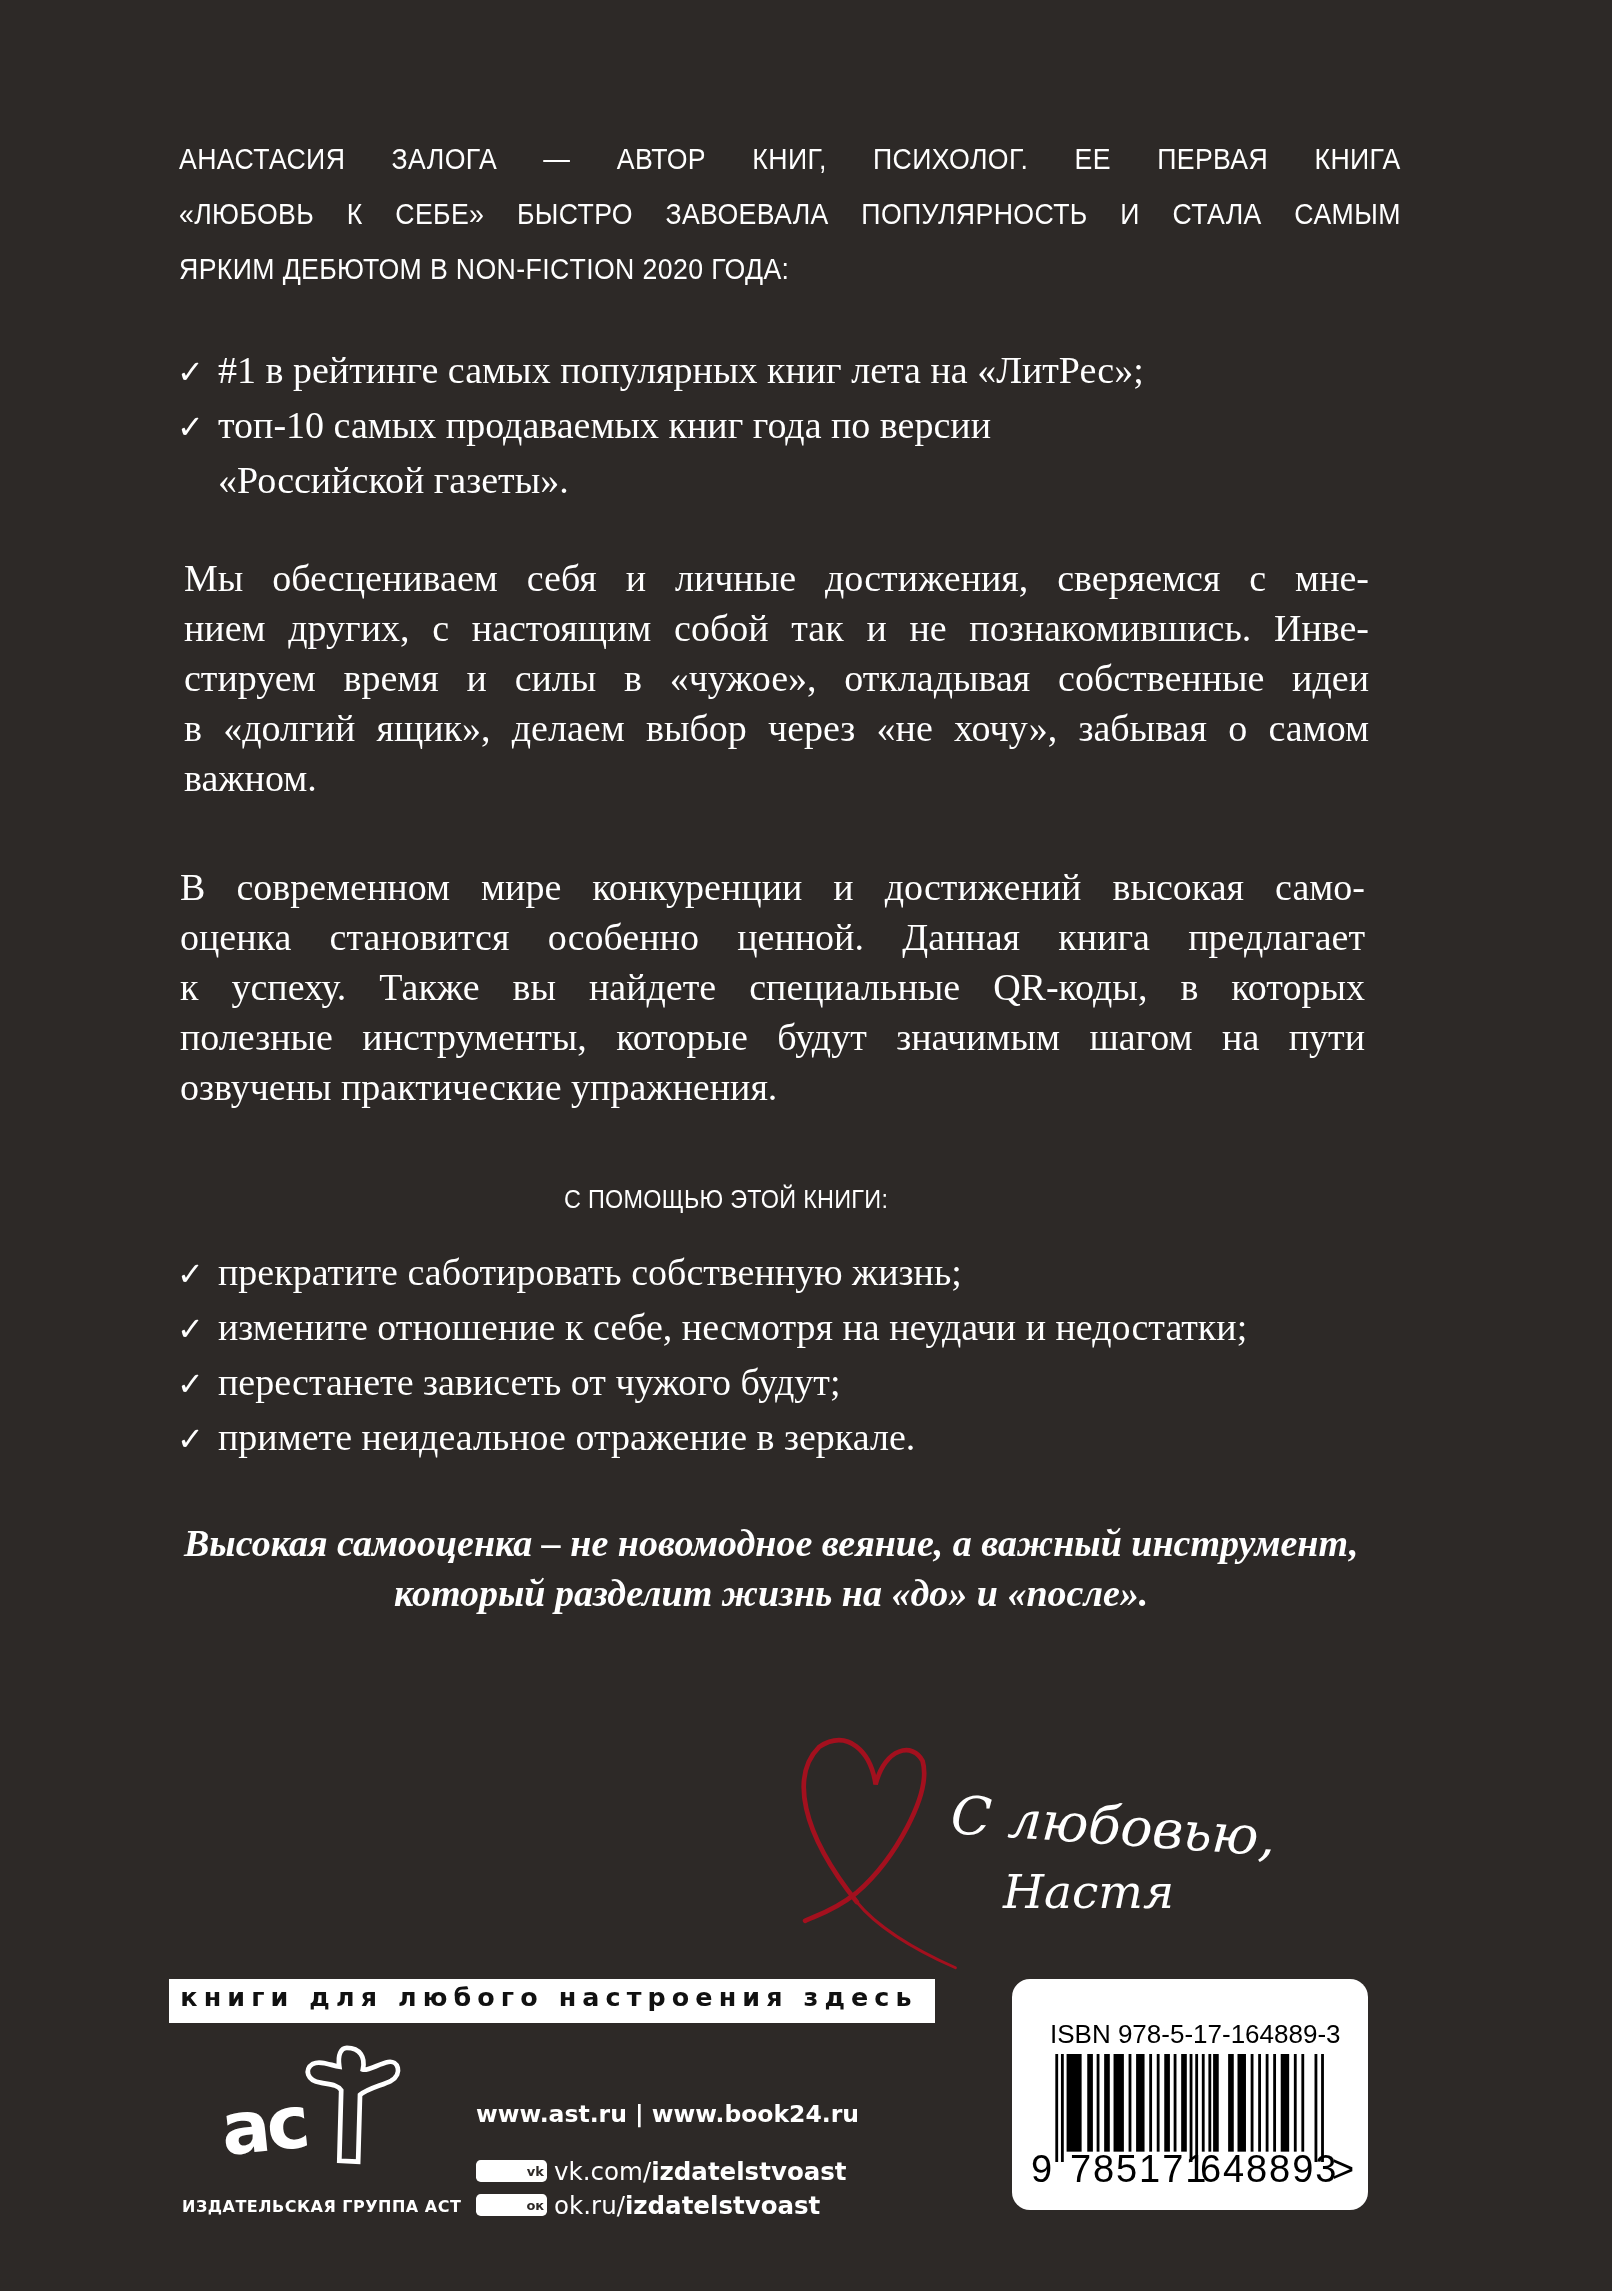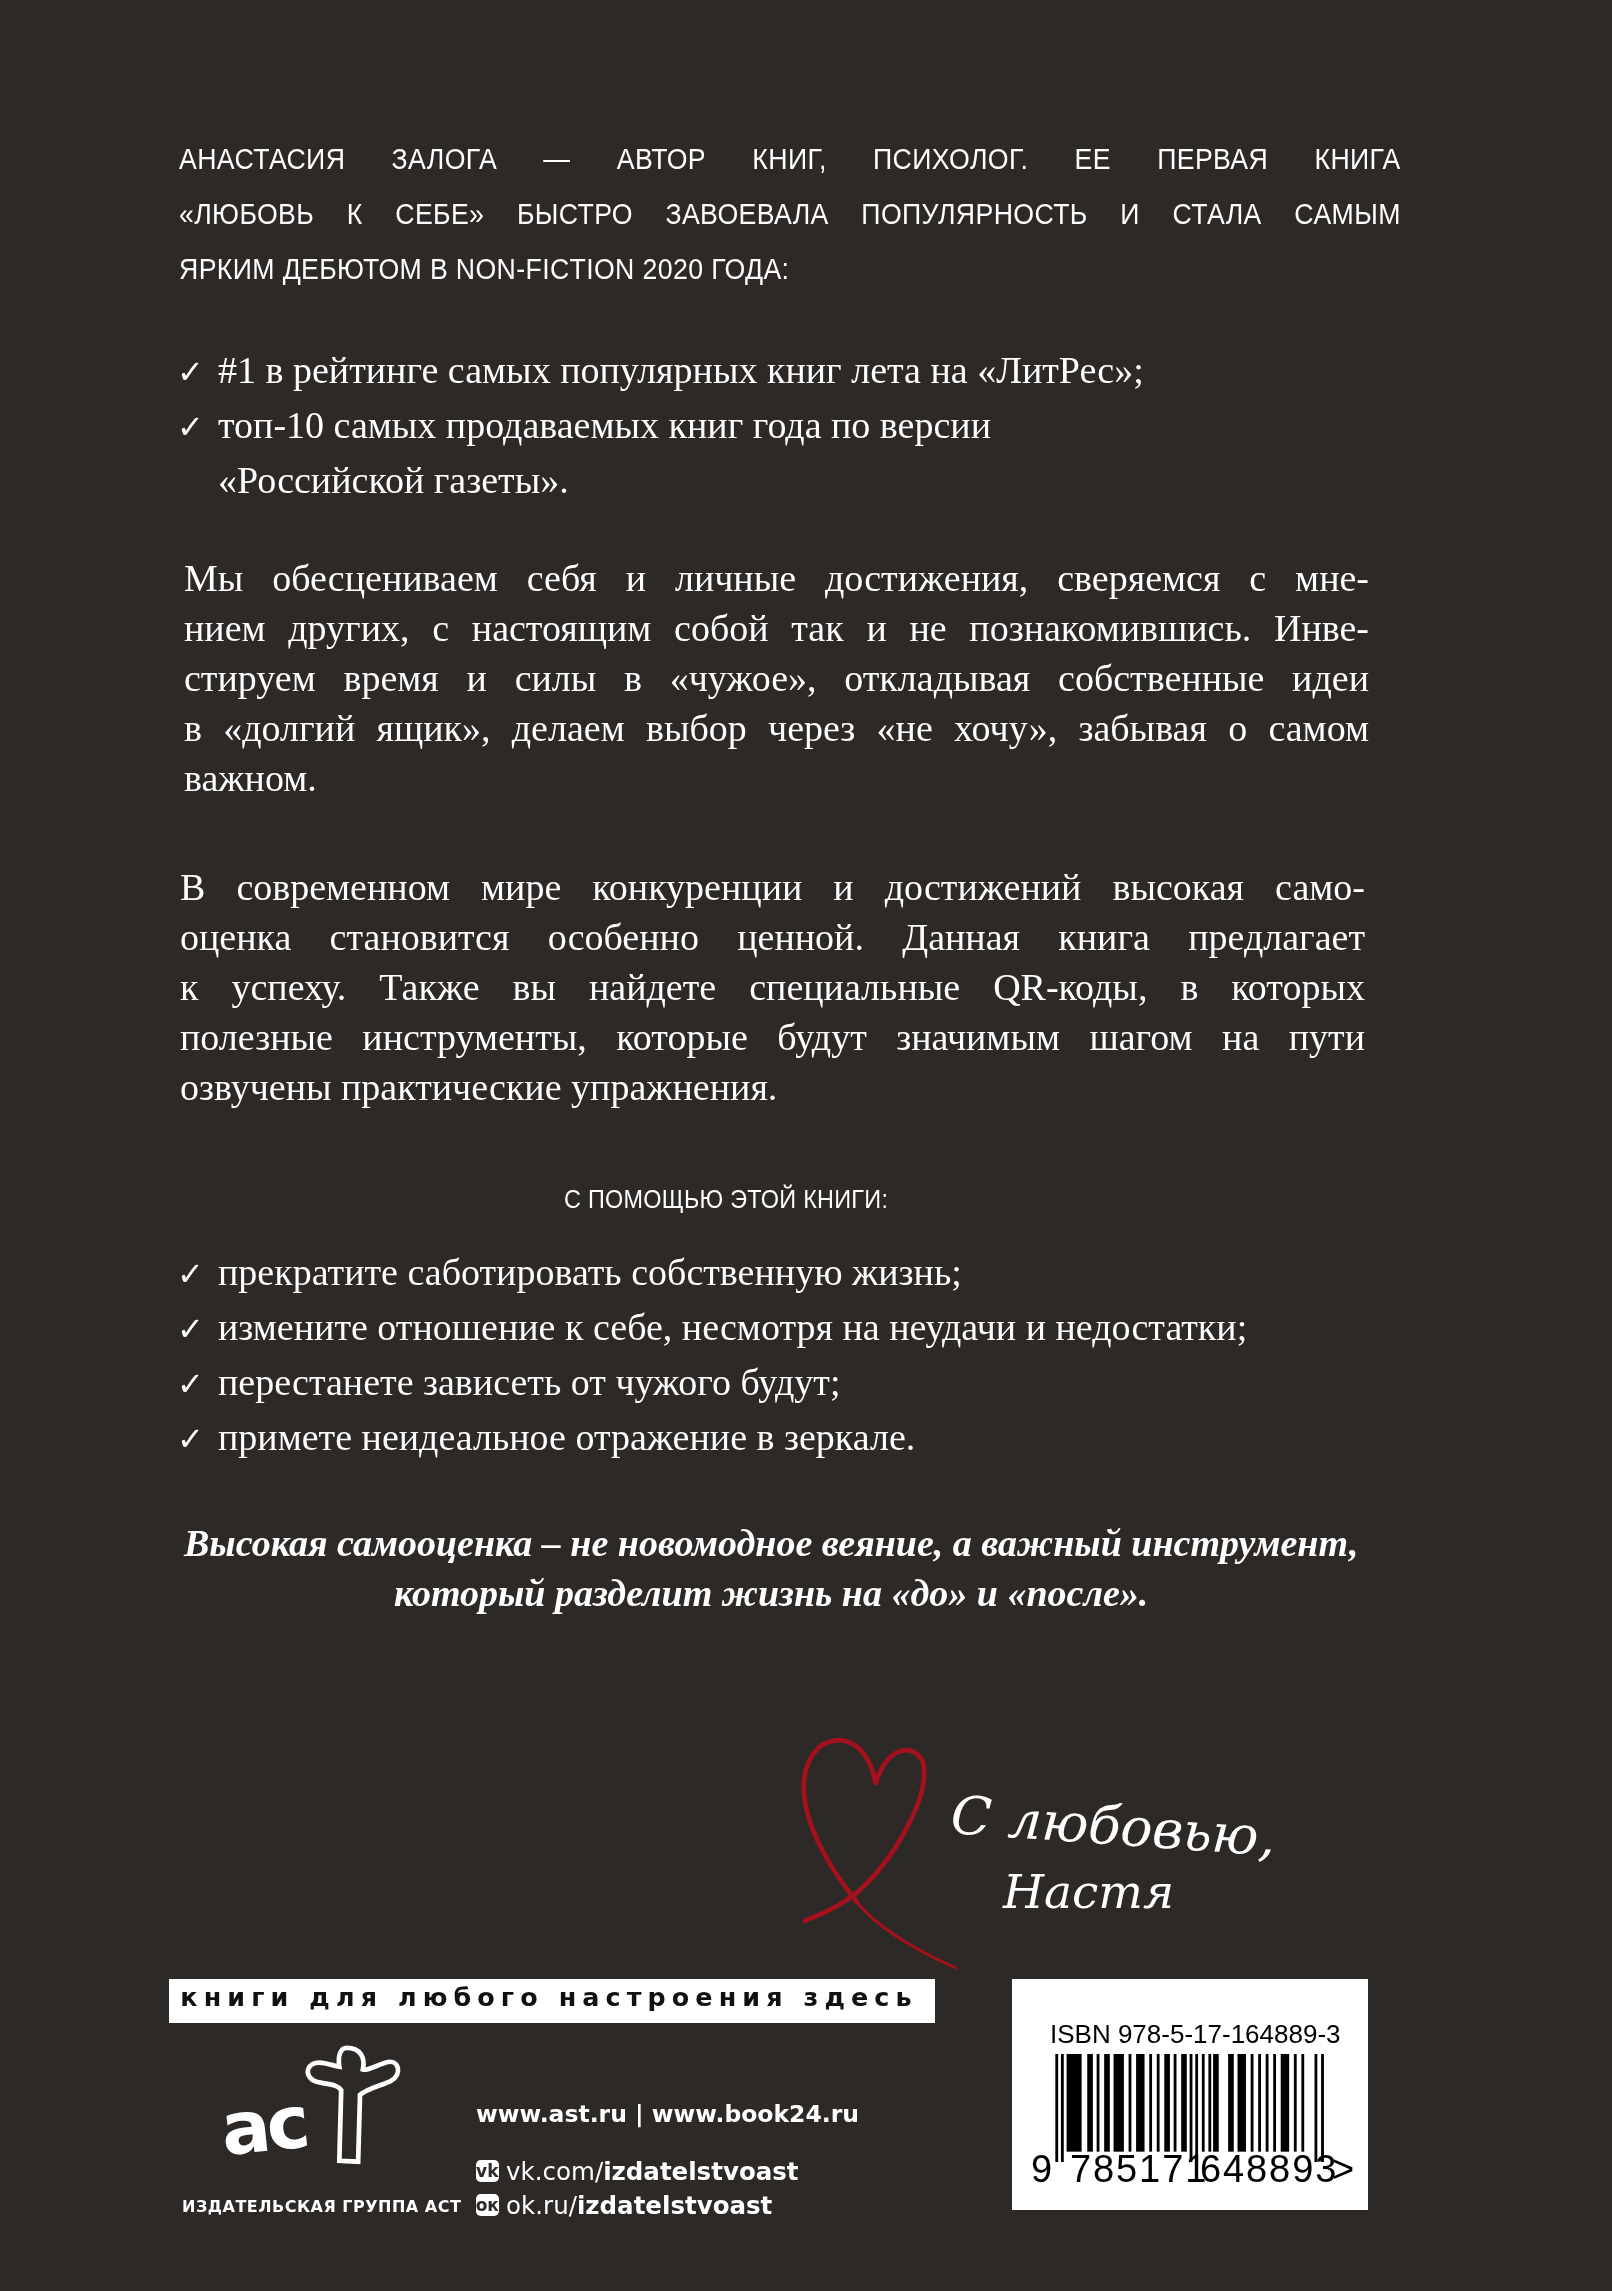--- a/index.html
+++ b/index.html
@@ -75,27 +75,28 @@
     font-family: "DejaVu Sans", sans-serif;
     color: #fff;
   }
   .url-main { font-weight: bold; font-size: 23.5px; }
   .social-row { display: flex; align-items: center; height: 34px; font-size: 24.5px; }
   .social-row .pre { font-weight: normal; }
   .social-row .handle { font-weight: bold; }
   .social-icon {
     width: 22.6px; height: 22.6px; background: #fff; color: #2d2927;
     border-radius: 4.7px; display: inline-flex; align-items: center; justify-content: center;
-    font-size: 17px; font-weight: bold; margin-right: 7.5px; font-family: "DejaVu Sans", sans-serif;
+    font-size: 13px; font-weight: bold; margin-right: 7.5px; font-family: "DejaVu Sans", sans-serif; padding-left: 48px;
   }
 
   .isbn-box {
     background: #fff;
     color: #000;
     font-family: "Liberation Sans", sans-serif;
+    border-radius: 18px;
   }
   .isbn-text { font-size: 26px; }
   .barcode-digits { font-size: 38px; letter-spacing: 1.9px; }
 
   .publisher-name {
     font-family: "DejaVu Sans", sans-serif;
     font-size: 16px;
     letter-spacing: 0.5px;
     white-space: nowrap;
   }

